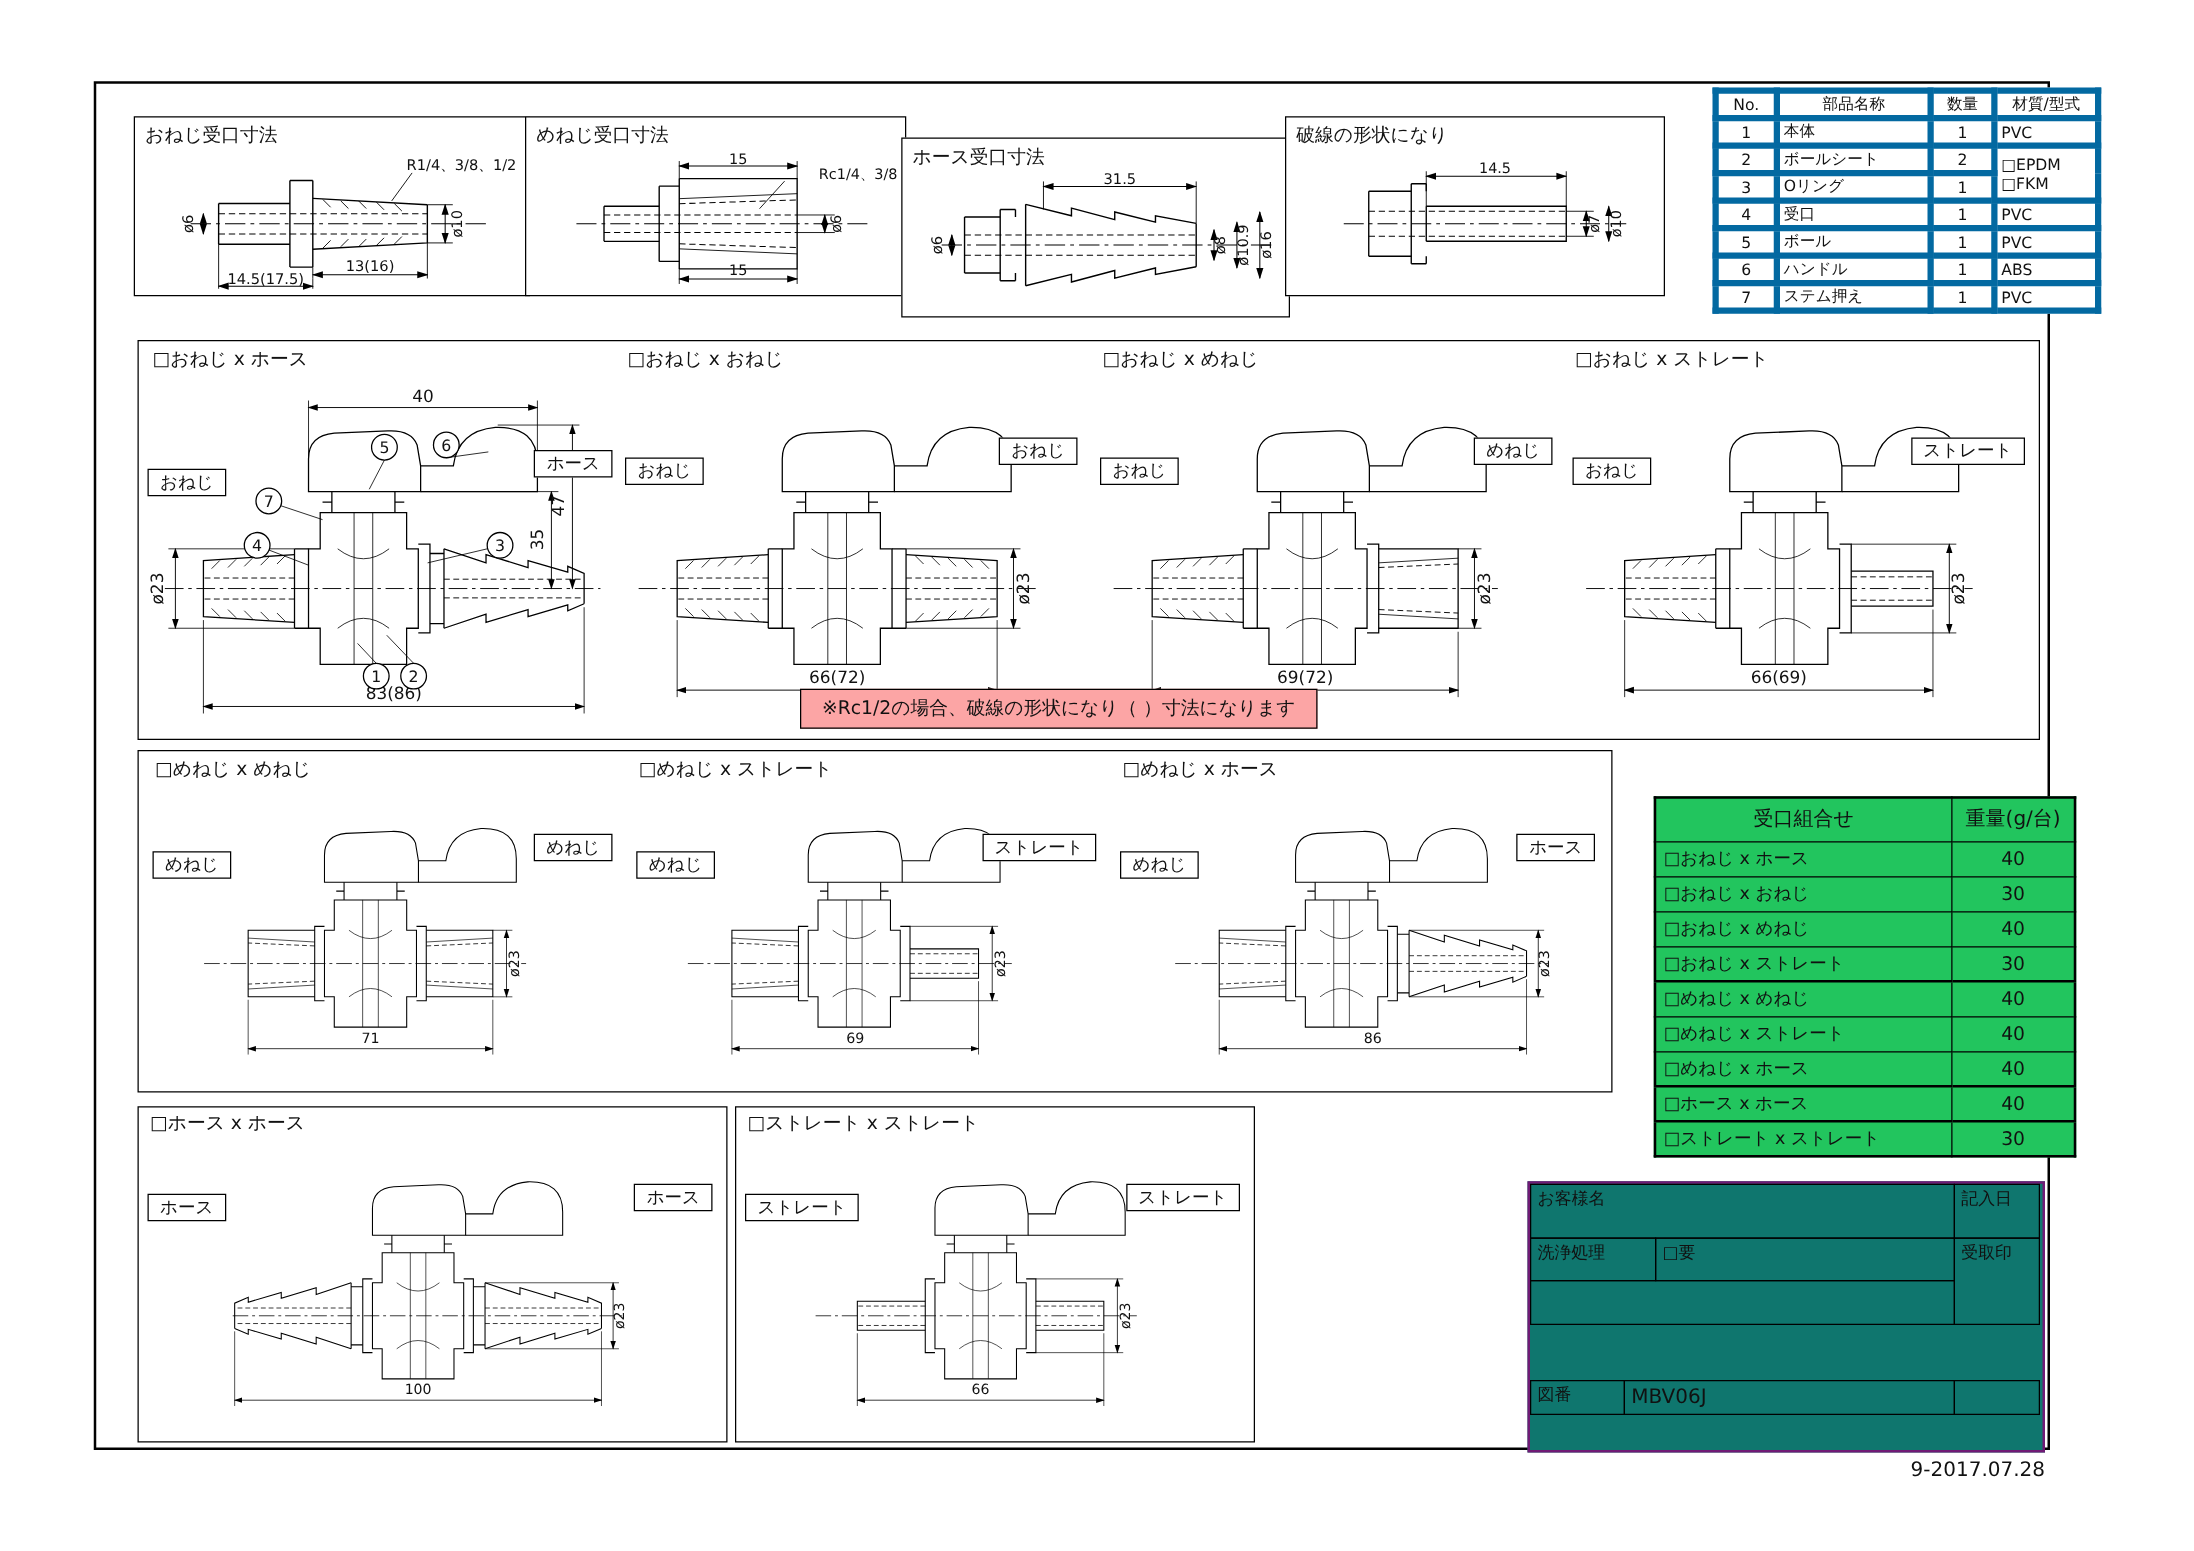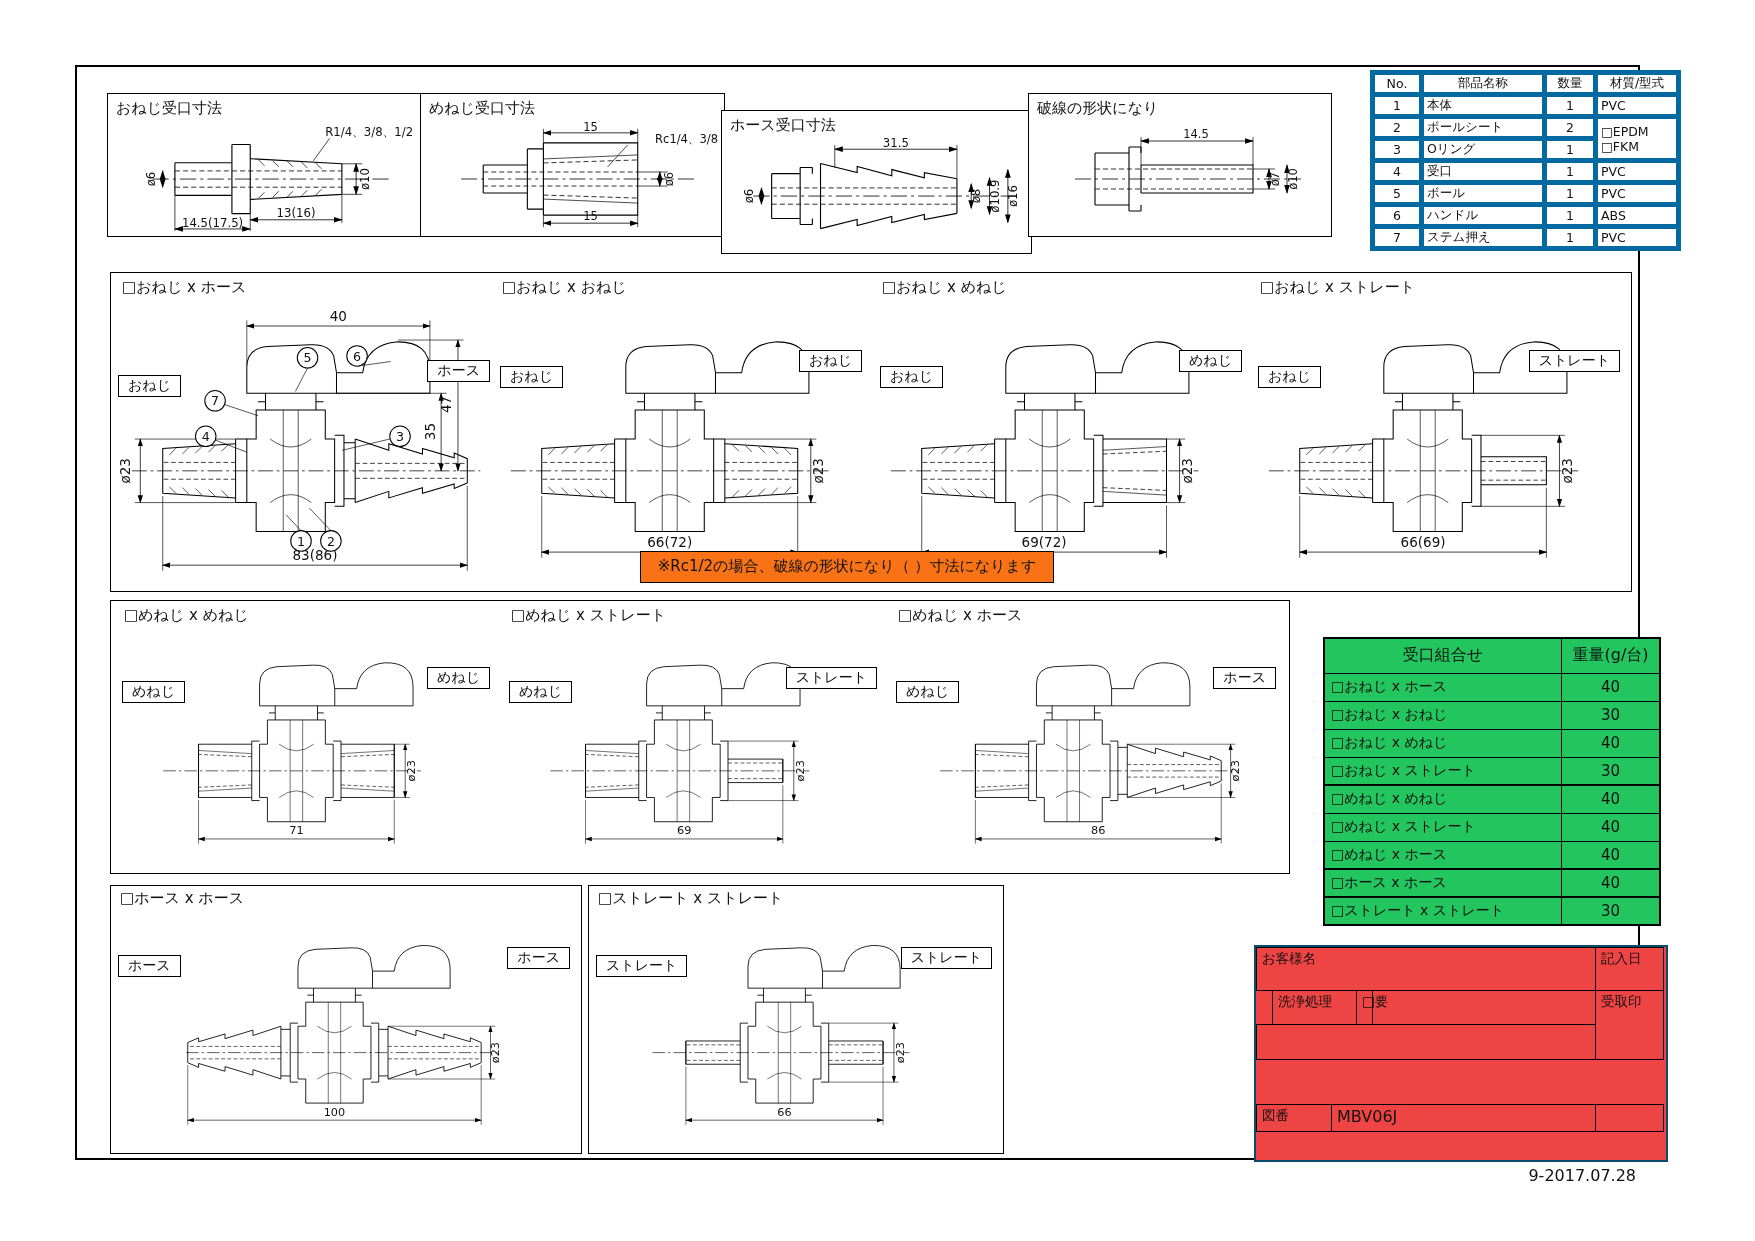--- a/index.html
+++ b/index.html
@@ -20,39 +20,39 @@
   .dv-title{position:absolute;top:5px;left:8px;font-size:15px;white-space:nowrap;}
   .dcell svg{position:absolute;left:0;top:26px;}
   
   .rbox{position:absolute;border:1.6px solid #000;}
   .dwg{position:absolute;}
   .dwg-title{position:absolute;top:2px;left:8px;font-size:15px;white-space:nowrap;z-index:3;}
   .dwg svg{position:absolute;left:0;top:22px;}
   .tag{position:absolute;border:1.3px solid #000;padding:1px 9px;font-size:14px;background:#fff;white-space:nowrap;z-index:2;}
   .tag-l{left:6px;top:29%;}
   .tag-r{right:6px;top:24%;}
-  .notebox{position:absolute;border:1.3px solid #000;background:#f97316;font-size:15px;text-align:center;line-height:28px;}
+  .notebox{position:absolute;border:1.3px solid #000;background:#fca5a5;font-size:15px;text-align:center;line-height:28px;}
   
   .ptable{position:absolute;left:1370px;top:70px;width:262px;border-collapse:collapse;table-layout:fixed;background:#fff;}
   .ptable td,.ptable th{border:5px solid #0369a1;font-size:12.5px;font-weight:normal;padding:0 3px;overflow:hidden;white-space:nowrap;}
   .ptable tr{height:19px;}
   .ptable tr.hd{height:22px;}
   .ptable{border:2px solid #000;}
   .c{text-align:center;}
   
   .wtable{position:absolute;left:1323px;top:637px;width:309px;border-collapse:collapse;table-layout:fixed;border:2.4px solid #000;background:#22c55e;}
   .wtable td,.wtable th{border:1px solid #000;font-weight:normal;padding:0 6px;white-space:nowrap;overflow:hidden;}
   .wtable tr{height:28px;}
   .wtable tr.hd{height:35px;}
   .wtable th{font-size:16px;}
   .wtable td.combo{font-size:14px;}
   .wtable td.wv{font-size:15px;text-align:center;}
   .wtable tr.g td{border-top:2.2px solid #000;}
   
-  .tblock{position:absolute;left:1222px;top:945px;width:410px;height:213px;border:2px solid #0c4a6e;background:#ef4444;margin-left:32px;}
+  .tblock{position:absolute;left:1222px;top:945px;width:410px;height:213px;border:2px solid #701a75;background:#0f766e;}
   .tcell{position:absolute;border:1px solid #000;font-size:13.5px;padding:2px 5px;box-sizing:border-box;}
   .brandline{font-size:16px;line-height:21px;}
   .dno{font-size:16px;}
   .companycell{display:flex;align-items:center;gap:6px;}
   .logo{font-weight:bold;font-style:italic;font-size:23px;letter-spacing:-1px;}
   .company{font-weight:bold;font-size:21px;letter-spacing:1px;white-space:nowrap;}
   .datenote{position:absolute;left:1490px;top:1166px;width:146px;font-size:16px;text-align:right;}
   .hiddefs{position:absolute;width:0;height:0;}
 </style>
 </head>
@@ -485,21 +485,21 @@
   <tr class="g">
         <td class="combo">□ストレート x ストレート</td>
         <td class="wv">30</td>
       </tr>
 </tbody>
   </table>
 
 <div class="tblock">
   <div class="tcell" style="left:0;top:0;width:340px;height:44px;">お客様名</div>
   <div class="tcell" style="left:339px;top:0;width:69px;height:44px;">記入日</div>
-  <div class="tcell" style="left:16px;top:43px;width:101px;height:35px;">洗浄処理</div>
+  <div class="tcell" style="left:0;top:43px;width:101px;height:35px;">洗浄処理</div>
   <div class="tcell" style="left:100px;top:43px;width:240px;height:35px;">□要</div>
   <div class="tcell" style="left:339px;top:43px;width:69px;height:70px;">受取印</div>
   <div class="tcell" style="left:0;top:77px;width:340px;height:36px;"></div>
   <div class="tcell" style="left:0;top:157px;width:76px;height:28px;">図番</div>
   <div class="tcell dno" style="left:75px;top:157px;width:265px;height:28px;">MBV06J</div>
   <div class="tcell" style="left:339px;top:157px;width:69px;height:28px;"></div>
 </div>
 
 <div class="datenote">9-2017.07.28</div>
 

